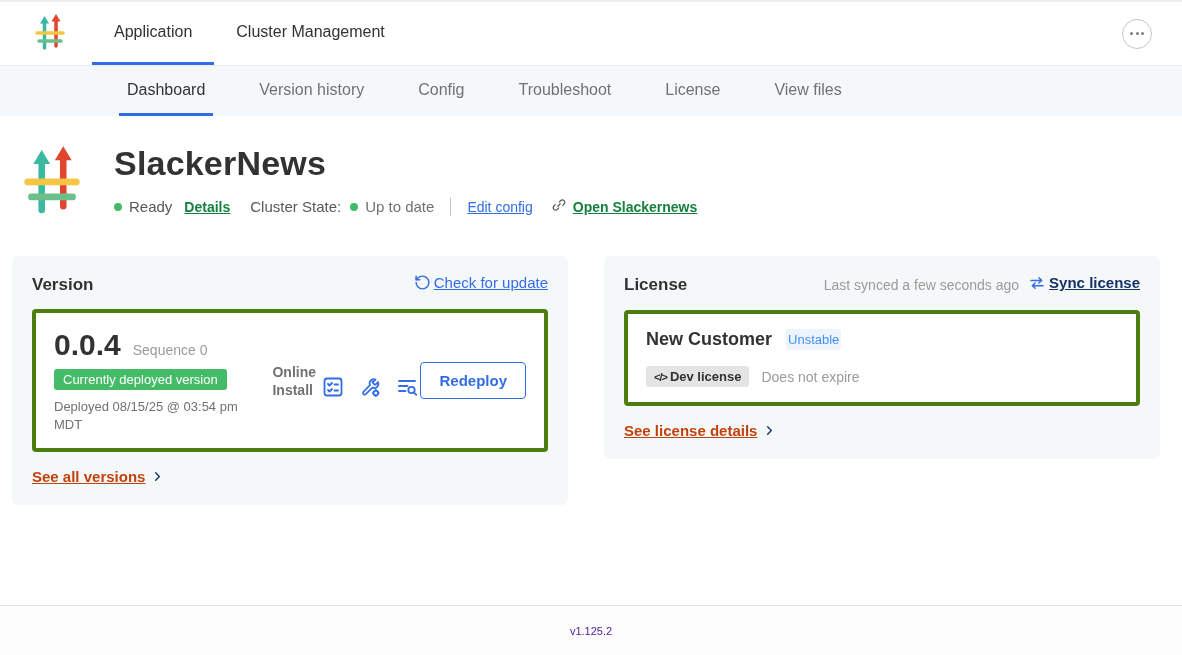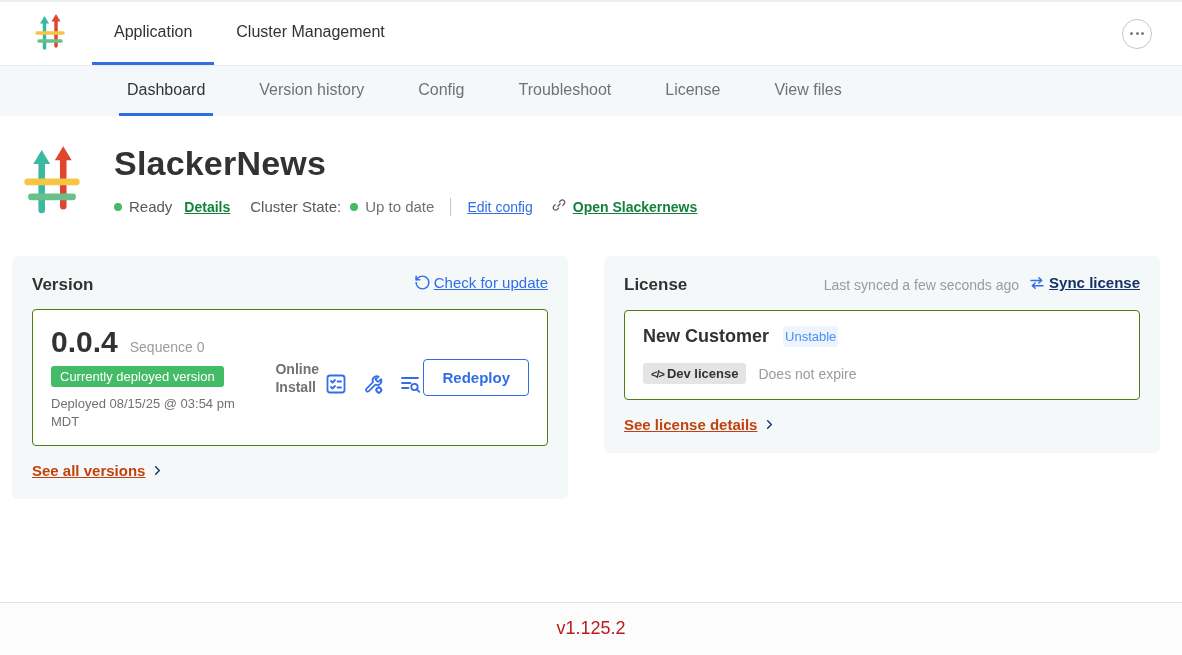--- a/index.html
+++ b/index.html
@@ -48,21 +48,21 @@
   .open-app { display: flex; align-items: center; margin-left: 18px; cursor: pointer; }
   .open-app svg { margin-right: 6px; }
   
   .cards { display: flex; gap: 36px; padding: 0 12px; margin-top: 38px; align-items: flex-start; }
   .card { background: #f5f8f9; border-radius: 6px; padding: 18px 20px 20px; width: 556px; }
   .card-head { display: flex; justify-content: space-between; align-items: center; }
   .card-title { font-size: 17px; font-weight: 700; color: #323232; }
   .icon-link { display: flex; align-items: flex-start; gap: 3px; cursor: pointer; }
   .icon-link .lbl-blue { color: #326de6; font-size: 15px; font-weight: 500; text-decoration: underline; }
   .icon-link .lbl-dark { color: #163166; font-size: 15px; font-weight: 600; text-decoration: underline; }
-  .inner-card { background: #fff; border: 1px solid #4d7c0f; border-radius: 4px;
+  .inner-card { background: #fff; border: 4px solid #4d7c0f; border-radius: 4px;
     margin-top: 14px; padding: 15px 18px; }
   .version-inner { display: flex; align-items: center; }
   .version-num-row { display: flex; align-items: baseline; }
   .version-number { font-size: 30px; font-weight: 700; color: #323232; }
   .sequence { font-size: 14px; color: #9b9b9b; margin-left: 12px; }
   .deployed-badge { display: inline-block; margin-top: 7px; background: #44bb66; color: #fff;
     font-size: 13px; font-weight: 500; padding: 3px 9px; border-radius: 3px; }
   .deployed-at { margin-top: 8px; font-size: 13px; color: #717171; max-width: 198px; line-height: 1.35; }
   .version-right { margin-left: auto; display: flex; align-items: flex-end; gap: 1px; }
   .install-type { font-size: 14px; font-weight: 700; color: #717171; width: 48px; line-height: 1.25; }
@@ -80,21 +80,21 @@
   .channel-badge { margin-left: 14px; background: #eef4fd; color: #4591f5; font-size: 13px;
     font-weight: 500; padding: 3px 2px; border-radius: 3px; }
   .license-row2 { display: flex; align-items: center; margin-top: 16px; }
   .devlicense-badge { background: #e4e4e4; color: #323232; font-size: 13px; font-weight: 600;
     padding: 3px 8px; border-radius: 3px; display: flex; align-items: center; gap: 3px; }
   .devlicense-badge .code-glyph { font-size: 11px; font-weight: 700; letter-spacing: -1px; }
   .expiry { margin-left: 12px; font-size: 14px; color: #9b9b9b; }
   
   .footer { flex: 0 0 auto; border-top: 1px solid #e3e3e3; background: #fcfcfc;
     text-align: center; padding: 15px 0 16px; }
-  .footer-version { font-size: 18px; color: #b91c1c; }
+  .footer-version { font-size: 11px; color: #4c1d95; }
 </style>
 </head>
 <body>
 
 <div class="header">
   <div class="logo-wrap">
     <span>
       <svg width="32" height="38" viewBox="0 0 64 72">
         <line x1="21" y1="68" x2="21" y2="18" stroke="#3bb8a2" stroke-width="7" stroke-linecap="round"></line>
         <polygon points="21,4 12,19 30,19" fill="#3bb8a2"></polygon>

